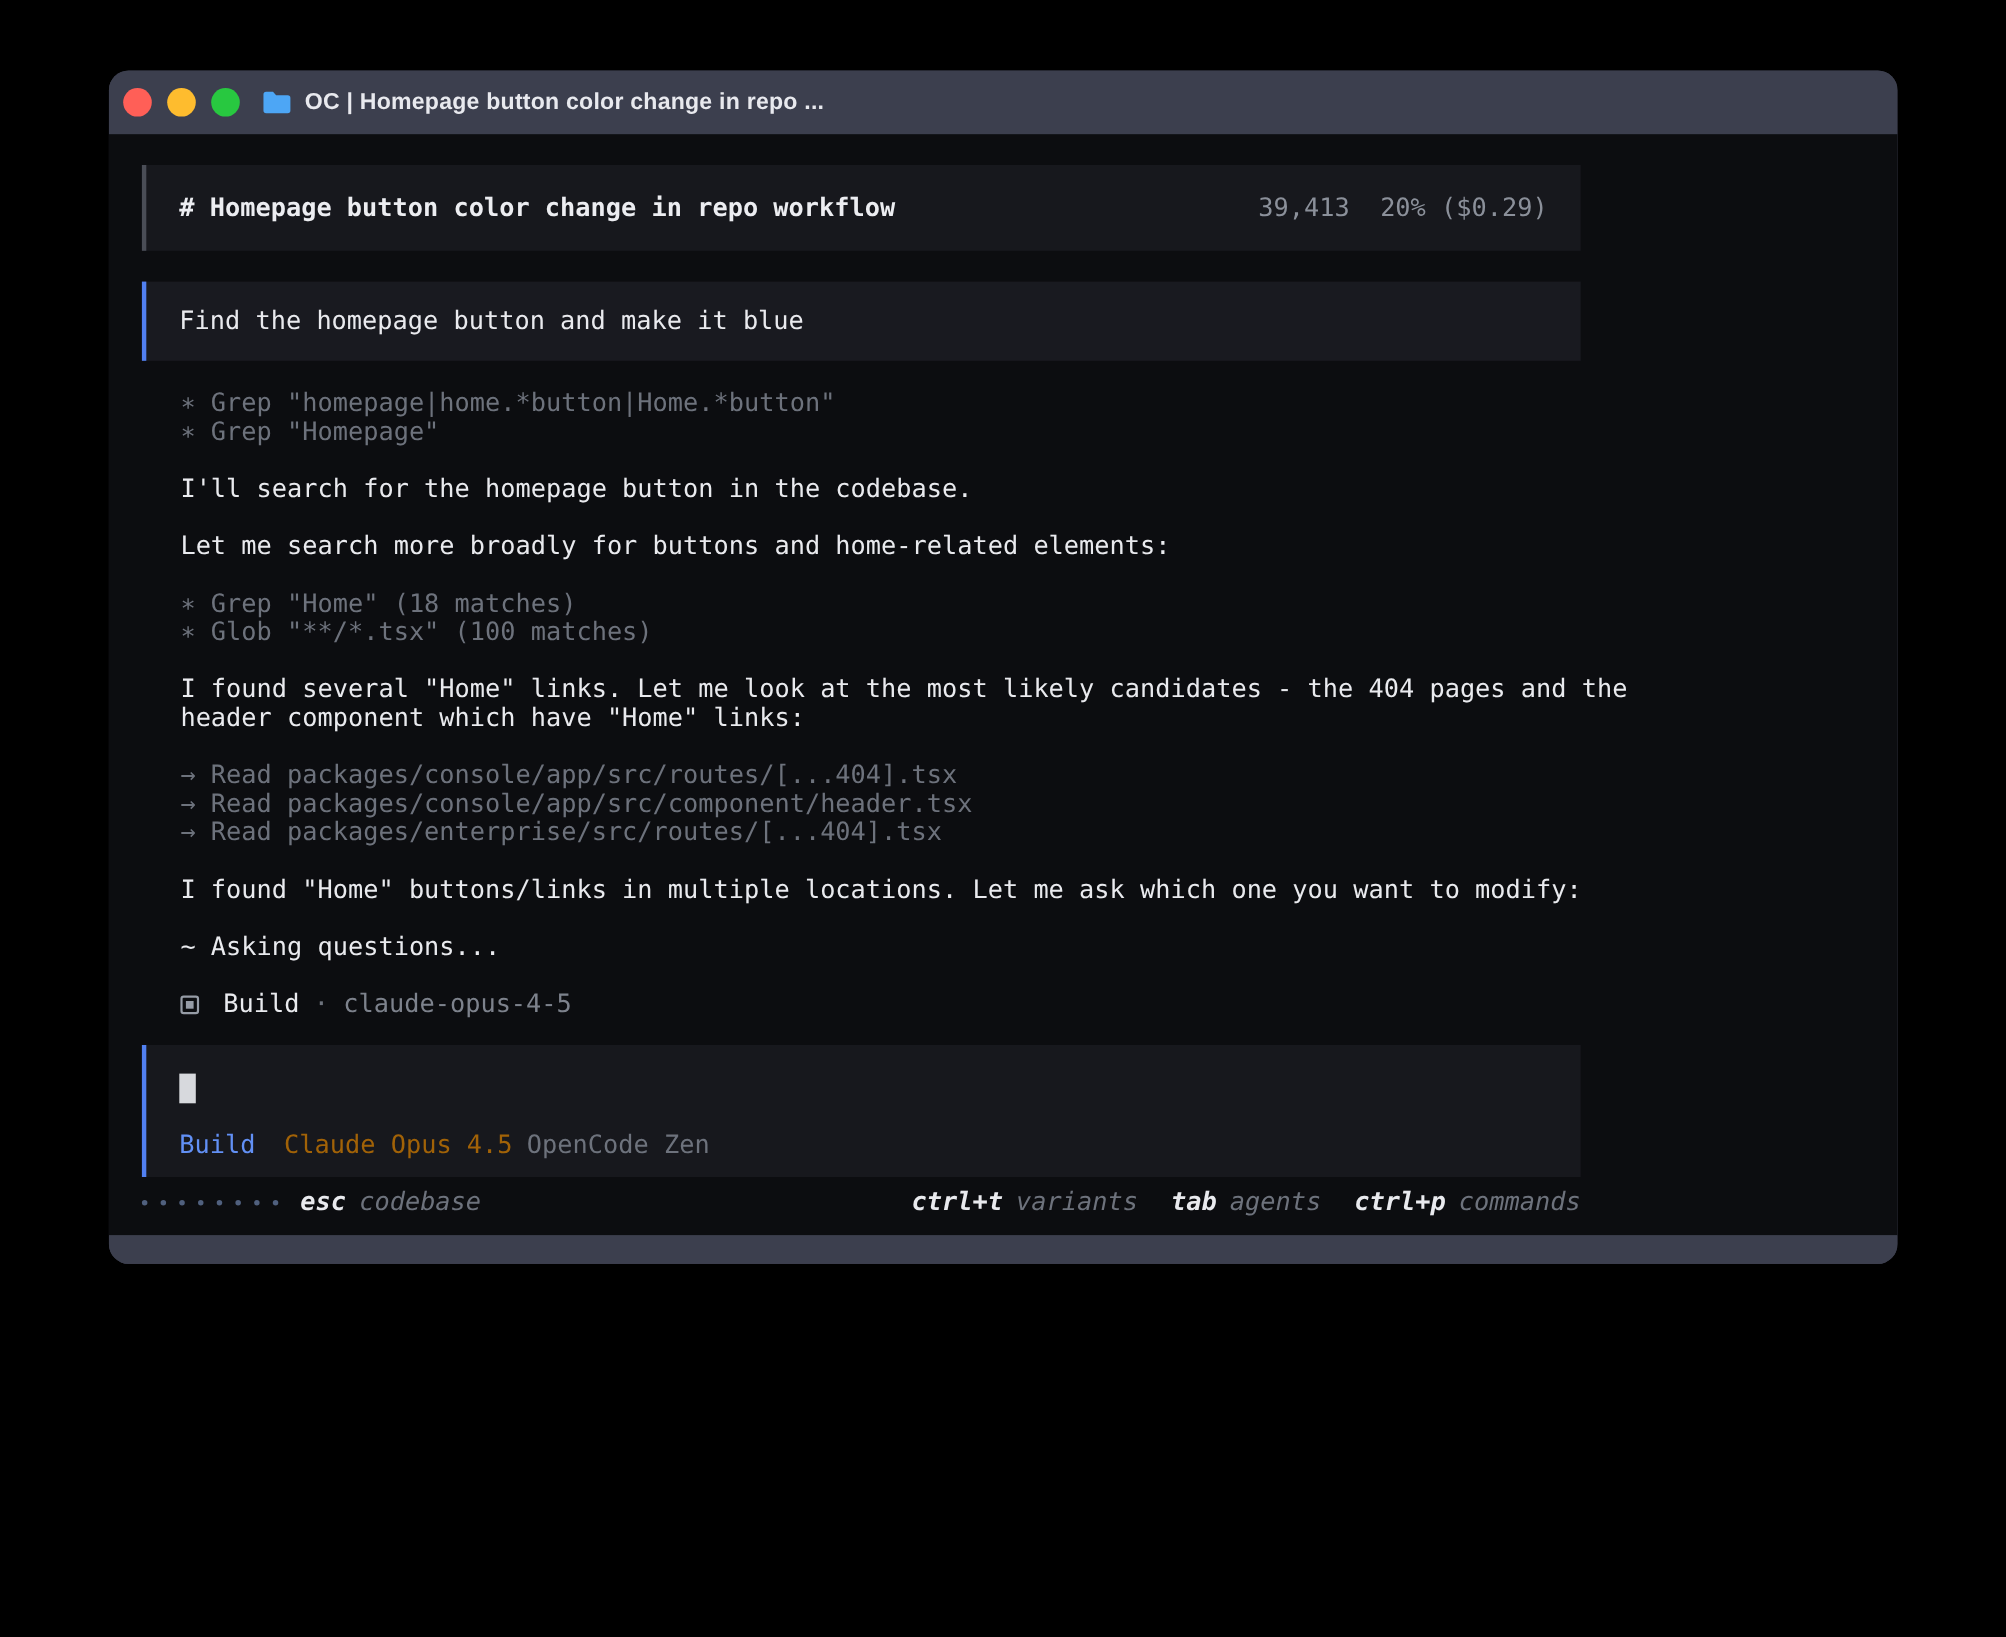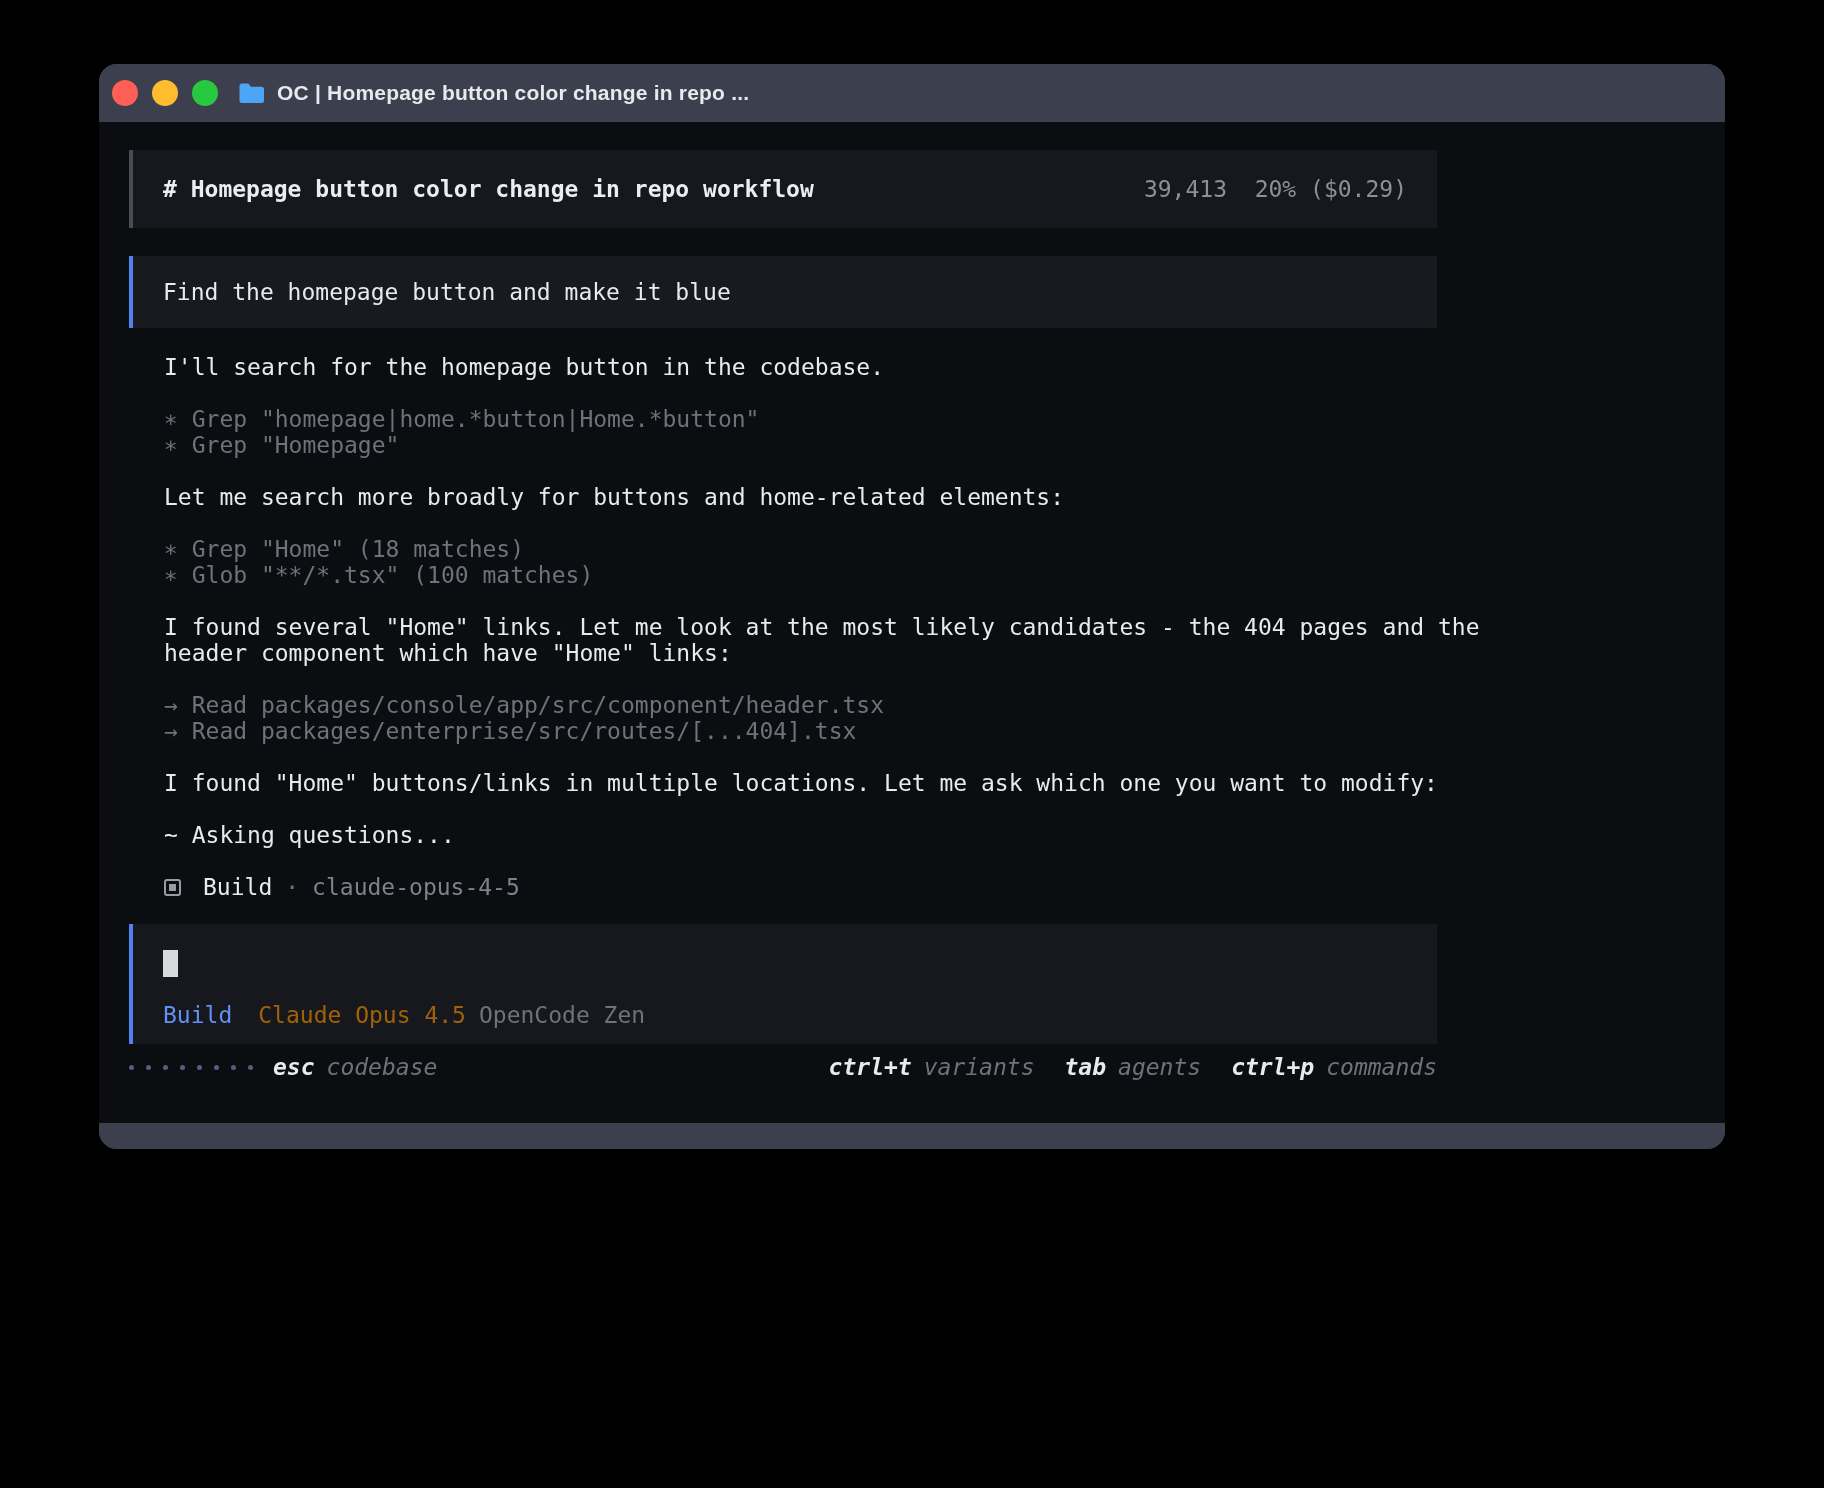--- a/index.html
+++ b/index.html
@@ -117,43 +117,44 @@
       <div class="block header-block">
         <span class="header-title"># Homepage button color change in repo workflow</span>
         <span class="header-stats">39,413  20% ($0.29)</span>
       </div>
 
       <div class="block user-block">
         <span>Find the homepage button and make it blue</span>
       </div>
 
       <div class="group">
-        <div class="line text">I'll search for the homepage button in the codebase.</div>
-      </div>
-
-      <div class="group">
         <div class="line tool">∗ Grep "homepage|home.*button|Home.*button"</div>
         <div class="line tool">∗ Grep "Homepage"</div>
       </div>
 
       <div class="group">
+        <div class="line text">I'll search for the homepage button in the codebase.</div>
+      </div>
+
+      <div class="group">
         <div class="line text">Let me search more broadly for buttons and home-related elements:</div>
       </div>
 
       <div class="group">
         <div class="line tool">∗ Grep "Home" (18 matches)</div>
         <div class="line tool">∗ Glob "**/*.tsx" (100 matches)</div>
       </div>
 
       <div class="group">
         <div class="line text">I found several "Home" links. Let me look at the most likely candidates - the 404 pages and the</div>
         <div class="line text">header component which have "Home" links:</div>
       </div>
 
       <div class="group">
+        <div class="line tool">→ Read packages/console/app/src/routes/[...404].tsx</div>
         <div class="line tool">→ Read packages/console/app/src/component/header.tsx</div>
         <div class="line tool">→ Read packages/enterprise/src/routes/[...404].tsx</div>
       </div>
 
       <div class="group">
         <div class="line text">I found "Home" buttons/links in multiple locations. Let me ask which one you want to modify:</div>
       </div>
 
       <div class="group">
         <div class="line text">~ Asking questions...</div>

